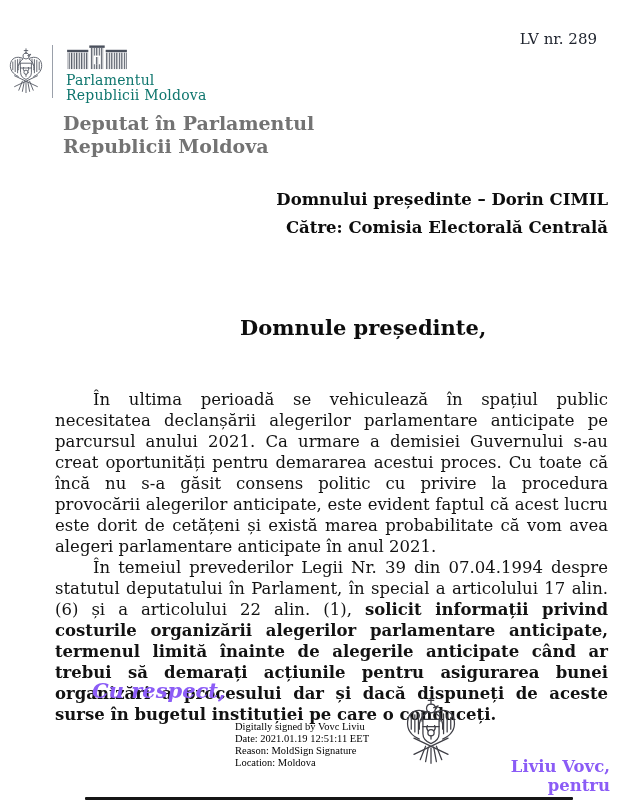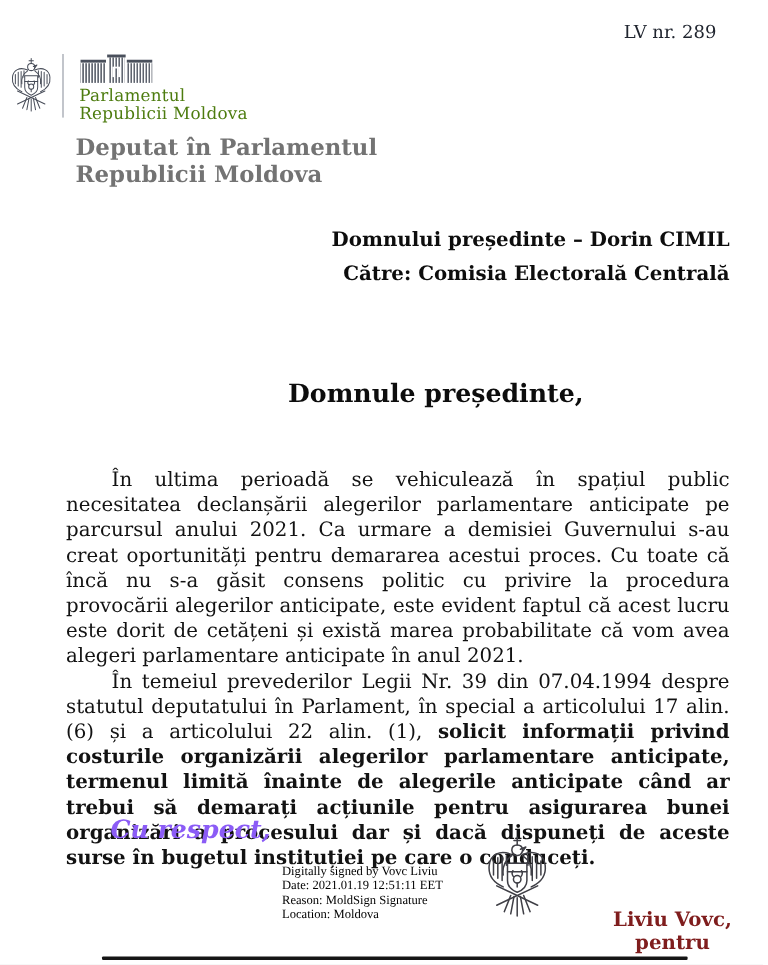--- a/index.html
+++ b/index.html
@@ -7,35 +7,35 @@
   .page {
     position:relative;
     width:640px; height:804px;
     background:#ffffff;
     margin:0 auto;
     font-family:"DejaVu Serif", serif;
     color:#141414;
     overflow:hidden;
   }
   .ref-number {
-    position:absolute; top:18px; right:43px;
+    position:absolute; top:30px; right:43px;
     font-size:15px; color:#20252f; white-space:nowrap;text-align:center;
   }
   .doc-date {
     position:absolute; top:50px; right:43px;
     font-size:15px; color:#20252f; white-space:nowrap;
   }
   .logo-block { position:absolute; left:8px; top:44px; display:flex; align-items:flex-start; }
   .logo-divider {
     width:1px; height:53px; background:#9aa0aa;
     margin-left:8px; margin-right:13px; margin-top:1px;
   }
   .logo-right { display:flex; flex-direction:column; }
   .building-svg { width:62px; height:27px; display:block; margin-bottom:2px; }
-  .logo-text { font-size:14px; line-height:14.5px; color:#4d7c0f; letter-spacing:0.2px; }
+  .logo-text { font-size:14px; line-height:14.5px; color:#0f766e; letter-spacing:0.2px; }
   .doc-title {
     position:absolute; left:63px; top:112px;
     font-size:19px; font-weight:bold; color:#737373; line-height:22.5px;
   }
   .addressee {
     position:absolute; right:32px; top:186px;
     text-align:right; font-weight:bold; font-size:16.5px; color:#0d0d0d;
     line-height:28px; white-space:nowrap;
   }
   .salutation {
@@ -56,22 +56,22 @@
     position:absolute; left:235px; top:721px;
     font-family:"Liberation Serif", serif;
     font-size:10.5px; line-height:12px; color:#000;
     white-space:nowrap;
   }
   .stamp { position:absolute; left:404px; top:696px; width:54px; height:70px; }
   .stamp svg { width:54px; height:70px; display:block; }
   .coat-svg-wrap svg { width:36px; height:54px; display:block; }
   .sig-name {
     position:absolute; right:30px; top:757px;
-    text-align:center; font-weight:bold; font-size:16.5px; line-height:19px;
-    color:#7f1d1d; white-space:nowrap;
+    text-align:right; font-weight:bold; font-size:16.5px; line-height:19px;
+    color:#8b5cf6; white-space:nowrap;
   }
   .bottom-line {
     position:absolute; left:85px; top:797px; width:488px; height:3px;
     background:#151515; border-radius:1px;
   }
 </style>
 </head>
 <body>
 
 <div class="page">

